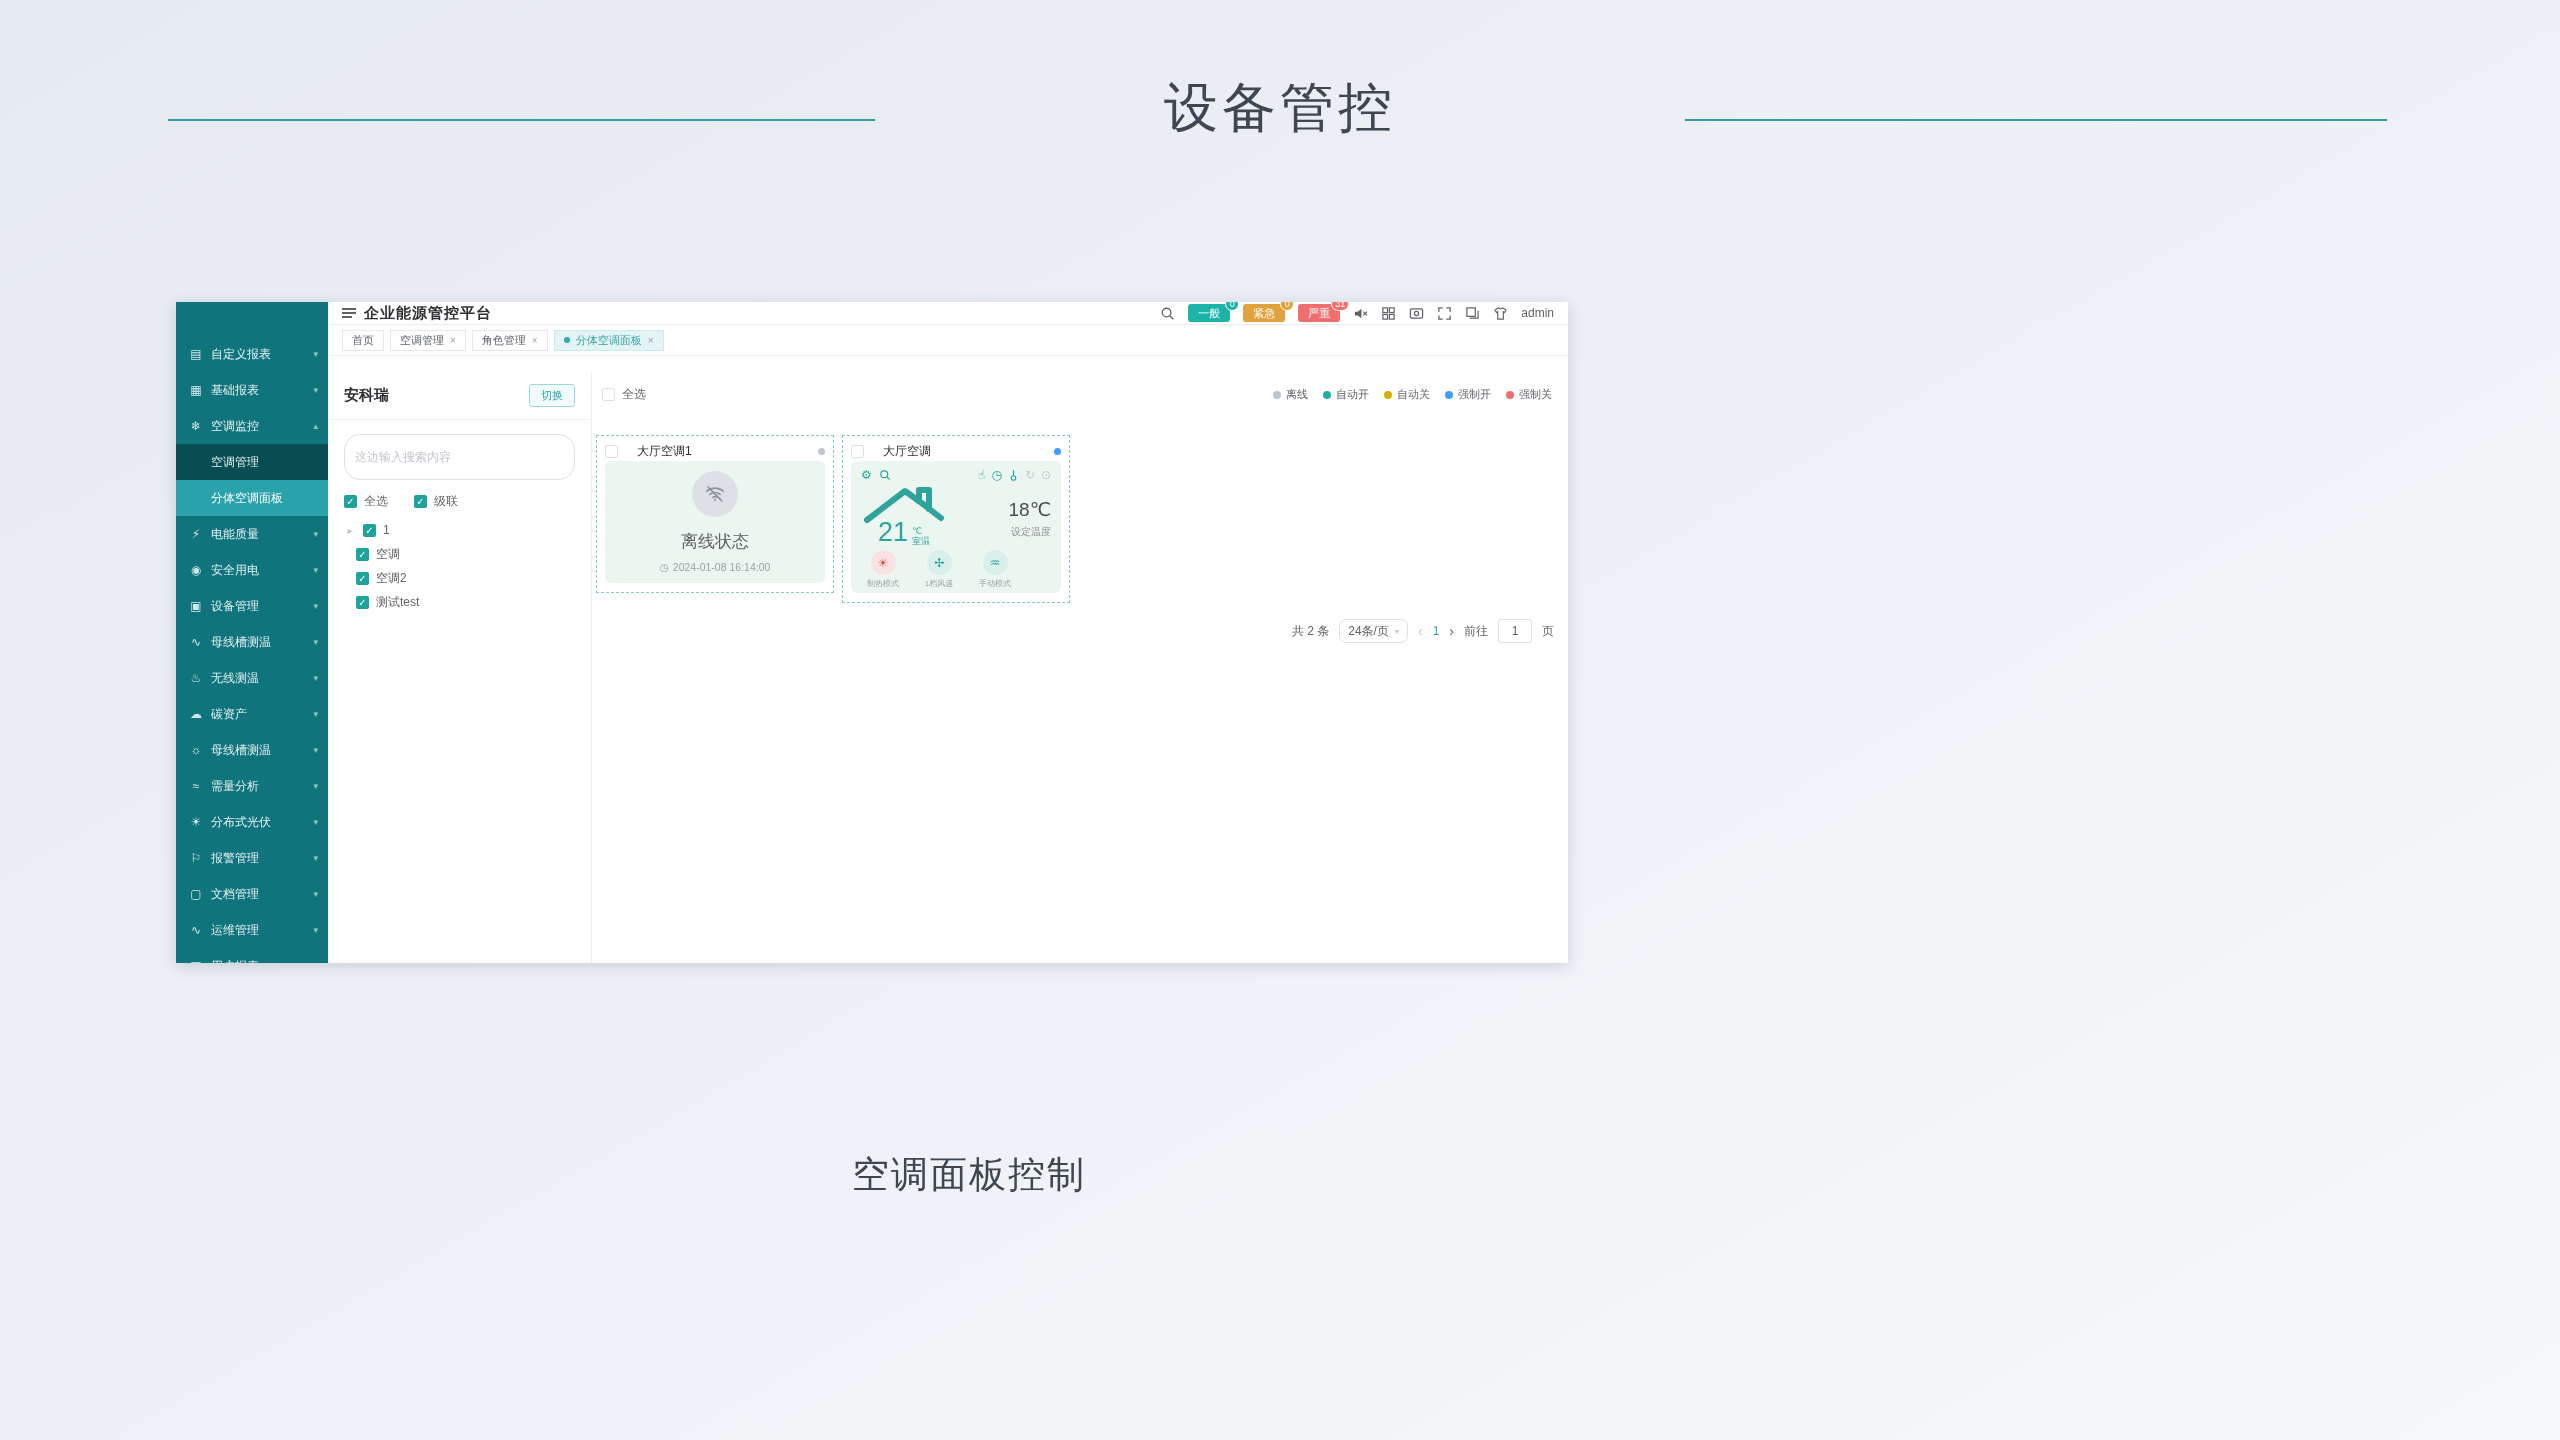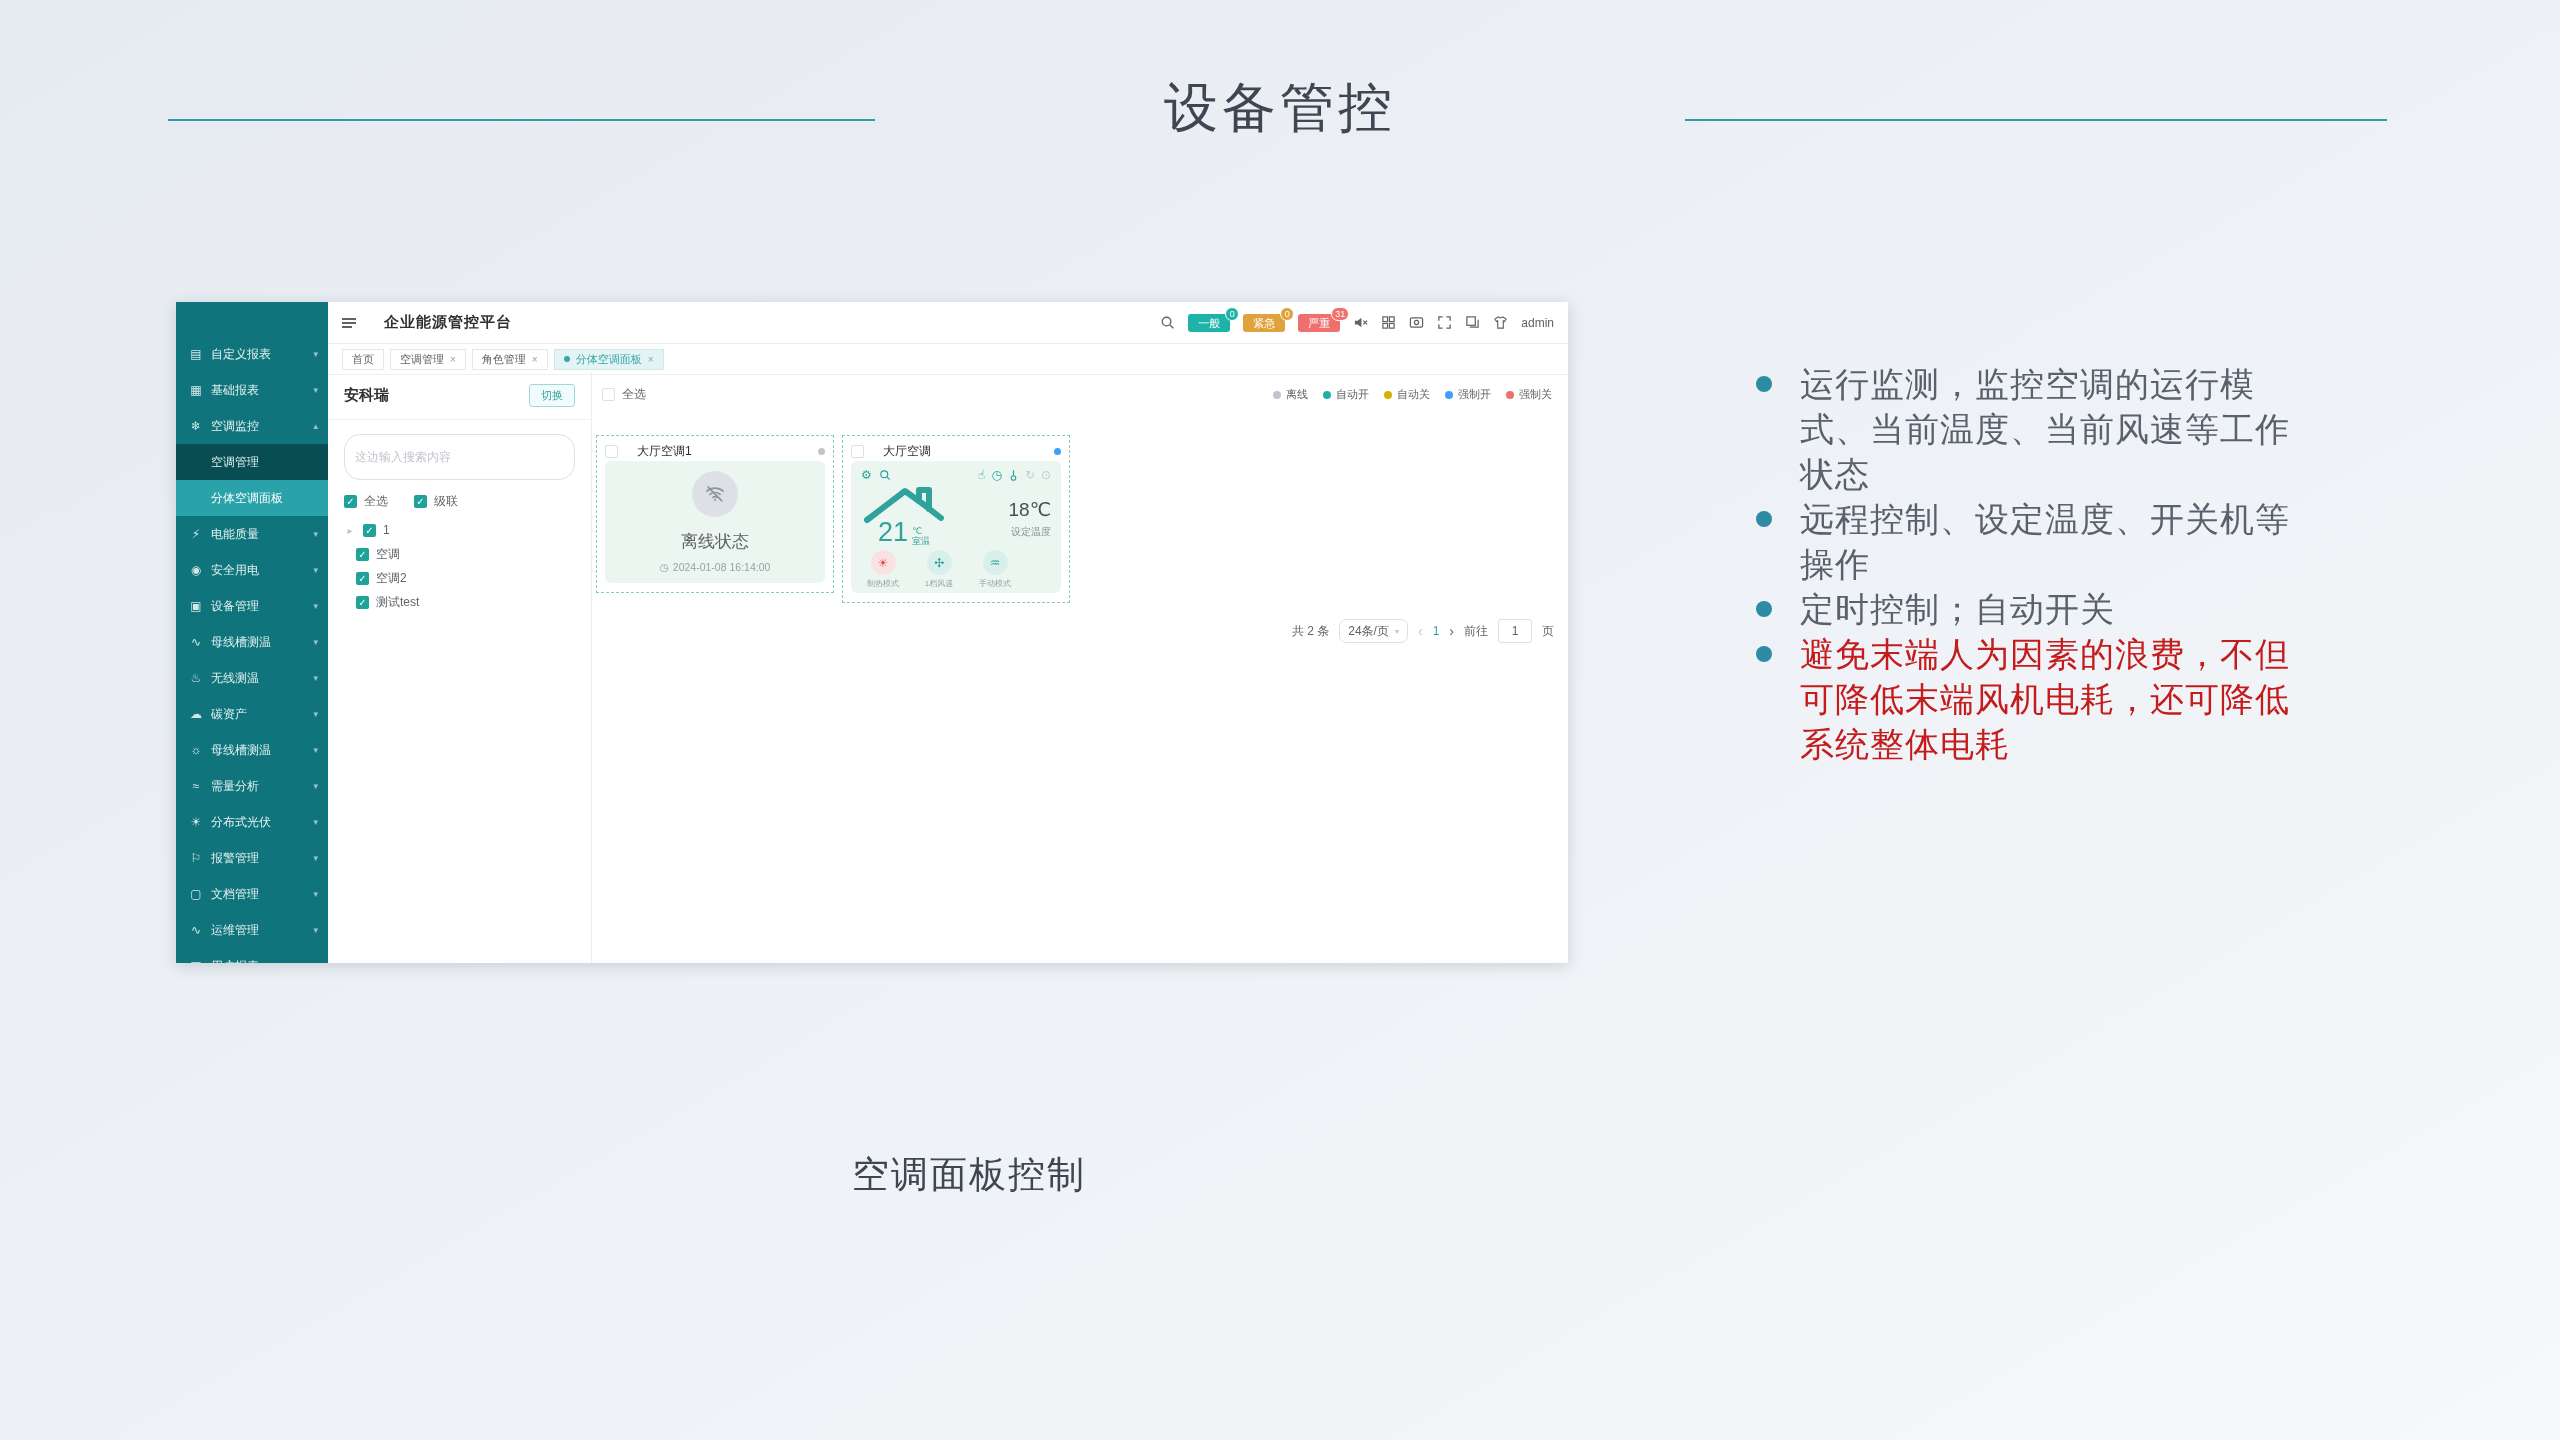--- a/index.html
+++ b/index.html
@@ -35,22 +35,22 @@
   .side-item { height:36px; display:flex; align-items:center; gap:8px; padding:0 10px 0 13px;
                font-size:12px; white-space:nowrap; }
   .side-item .s-icon { width:14px; font-size:12px; opacity:.92; text-align:center; flex:0 0 14px; }
   .side-item .chev { margin-left:auto; font-size:9px; opacity:.65; }
   .side-item.sub { padding-left:35px; }
   .side-item.sub-dark { background:#084d52; color:#d8ecec; }
   .side-item.sub-active { background:#2aa2a9; color:#fff; }
 
   
   .main { position:absolute; left:152px; top:0; right:0; bottom:0; }
-  .appbar { height:42px; border-bottom:1px solid #ececec; display:flex; align-items:center;
-            padding:0 14px; gap:28px; }
+  .appbar { height:23px; border-bottom:1px solid #ececec; display:flex; align-items:center;
+            padding:0 14px; gap:8px; }
   .burger { width:14px; height:10px; position:relative; }
   .burger i, .burger i::before, .burger i::after { position:absolute; left:0; width:14px; height:2px;
             background:#5f6368; content:""; display:block; }
   .burger i { top:4px; } .burger i::before { top:-4px; } .burger i::after { top:4px; width:10px; }
   .app-title { font-size:15px; font-weight:bold; color:#2e3033; letter-spacing:1px; }
   .appbar-right { margin-left:auto; display:flex; align-items:center; gap:13px; }
   .hicon { width:15px; height:15px; color:#5f6368; display:inline-flex; }
   .hicon svg { width:100%; height:100%; }
   .chip { position:relative; color:#fff; font-size:11px; line-height:18px; padding:0 10px;
           border-radius:3px; }
@@ -507,34 +507,16 @@
             <span>前往</span>
             <input class="pinput" value="1" style="">
             <span>页</span>
           </div>
 
         </div>
       </div>
     </div>
   </div>
 
-  <ul class="bullets">
-    <li>
-      <span class="b-dot"></span>
-      <span class="b-text" style="color: rgb(89, 98, 108);">运行监测，监控空调的运行模式、当前温度、当前风速等工作状态</span>
-    </li>
-    <li>
-      <span class="b-dot"></span>
-      <span class="b-text" style="color: rgb(89, 98, 108);">远程控制、设定温度、开关机等操作</span>
-    </li>
-    <li>
-      <span class="b-dot"></span>
-      <span class="b-text" style="color: rgb(89, 98, 108);">定时控制；自动开关</span>
-    </li>
-    <li>
-      <span class="b-dot"></span>
-      <span class="b-text" style="color: rgb(196, 28, 28);">避免末端人为因素的浪费，不但可降低末端风机电耗，还可降低系统整体电耗</span>
-    </li>
-  </ul>
 
   <div class="caption">空调面板控制</div>
 
 </div>
 
 </body></html>

